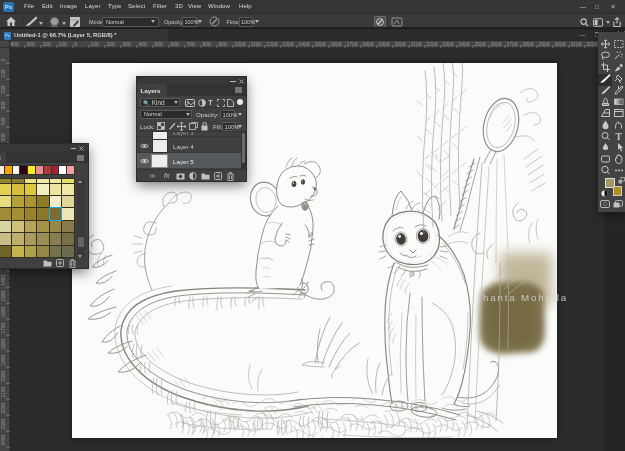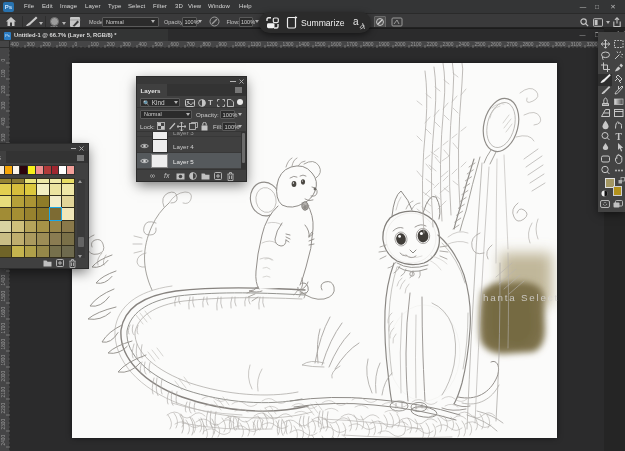--- a/index.html
+++ b/index.html
@@ -703,21 +703,21 @@
         <path d="M448 30 q10 -8 16 -2 q5 6 -3 10 q-8 4 -6 -3 M452 52 q12 -6 16 2 q3 7 -6 8 M444 74 q14 -4 18 4" fill="none" stroke="#b3b0ac" stroke-width="0.7" stroke-linecap="round" opacity="1"></path>
         <path d="M452 96 l14 -10 m-12 18 l16 -11 m-14 19 l15 -10 m-13 18 l14 -9 m-12 17 l13 -8" fill="none" stroke="#aeaba7" stroke-width="0.7" stroke-linecap="round" opacity="1"></path>
         <path d="M446 140 q-8 6 -4 14 q3 7 10 2 q6 -5 0 -9 q-5 -3 -7 3" fill="none" stroke="#a8a5a1" stroke-width="0.8" stroke-linecap="round" opacity="1"></path>
         <path d="M460 160 q-6 10 -2 20 m8 -24 q-4 10 0 20" fill="none" stroke="#b3b0ac" stroke-width="0.7" stroke-linecap="round" opacity="1"></path>
         <path d="M408 170 q-10 4 -8 14 q2 9 12 6 M420 182 q-8 6 -4 14" fill="none" stroke="#a8a5a1" stroke-width="0.8" stroke-linecap="round" opacity="1"></path>
         <path d="M376 174 q10 -8 20 -4 m-22 12 q12 -6 22 -2" fill="none" stroke="#b3b0ac" stroke-width="0.6" stroke-linecap="round" opacity="1"></path>
         <path d="M440 200 l-16 14 m20 -8 l-17 15 m21 -9 l-16 14 m20 -8 l-15 13" fill="none" stroke="#b5b2ae" stroke-width="0.6" stroke-linecap="round" opacity="1"></path>
       </svg>
     </div>
 
-<div id="wm" class="abs">hanta Select</div>
+<div id="wm" class="abs">hanta Mohalla</div>
 
 <div id="tools" class="abs">
   <div class="abs" style="left:0;top:42px;width:13.5px;height:11.5px;background:#2e2e2e"></div>
   <svg id="toolsvg" class="abs" style="left:0;top:0" width="27" height="180" viewBox="0 0 27 180">
         <defs>
           <linearGradient id="grd" x1="0" y1="0" x2="1" y2="0">
             <stop offset="0" stop-color="#ddd"></stop>
             <stop offset="1" stop-color="#444"></stop>
           </linearGradient>
         </defs>
@@ -765,37 +765,20 @@
   <svg class="abs" style="left:1.5px;top:168px" width="10" height="8" viewBox="0 0 10 8">
         <rect x=".5" y=".5" width="9" height="7" rx="1.5" fill="none" stroke="#c2c2c2" stroke-width=".9"></rect>
         <circle cx="5" cy="4" r="1.6" fill="none" stroke="#c2c2c2" stroke-width=".8" stroke-dasharray="1 .8"></circle>
       </svg>
   <svg class="abs" style="left:15px;top:168px" width="10" height="8" viewBox="0 0 10 8">
         <rect x="2.5" y=".5" width="7" height="5.5" rx="1" fill="none" stroke="#c2c2c2" stroke-width=".9"></rect>
         <rect x=".5" y="2.5" width="6" height="5" rx="1" fill="#c2c2c2"></rect>
       </svg>
 </div>
 
-<div class="abs" style="left:259px;top:11.5px;width:112px;height:21.5px;background:#2b2b2b;border-radius:10.5px;box-shadow:0 2px 6px rgba(0,0,0,.5)">
-  <svg class="abs" style="left:7px;top:5px" width="13" height="12" viewBox="0 0 13 12">
-        <path d="M1 4 L1 2 A1.5 1.5 0 0 1 2.5 .8 L5 .8" fill="none" stroke="#e8e8e8" stroke-width="1.4"></path>
-        <path d="M12 7 L12 9.5 A1.5 1.5 0 0 1 10.5 11 L8 11" fill="none" stroke="#e8e8e8" stroke-width="1.4"></path>
-        <rect x="1" y="6.2" width="7.5" height="5" rx="1.4" fill="#f2f2f2"></rect>
-        <rect x="7.3" y="1" width="5" height="4.6" rx="1.3" fill="none" stroke="#e8e8e8" stroke-width="1.2"></rect>
-      </svg>
-  <svg class="abs" style="left:27px;top:4px" width="12" height="13" viewBox="0 0 12 13">
-        <rect x="1.5" y="1.5" width="8" height="10.5" rx="1.2" fill="none" stroke="#ececec" stroke-width="1.2"></rect>
-        <path d="M9.8 2.8 L9.8 .2 M8.5 1.5 L11.1 1.5" stroke="#ececec" stroke-width="1"></path>
-      </svg>
-  <span class="abs" style="left:42px;top:6px;color:#f0f0f0;font-size:8.6px">Summarize</span>
-  <span class="abs" style="left:94px;top:4px;color:#e6e6e6;font-size:10px">a</span>
-  <svg class="abs" style="left:100px;top:10px" width="7" height="8" viewBox="0 0 7 8">
-        <path d="M1 6 C2 4 3 3 4 3 C5 3 5.5 4 4.5 5 C3.5 6 2.5 6.5 1.5 7 M3.5 1 L5.5 7" stroke="#d8d8d8" stroke-width=".8" fill="none"></path>
-      </svg>
-</div>
 
 <div id="layers" class="abs panel" style="left:137px;top:77px;width:109px;height:104px;font-size:6.2px;color:#cbcbcb">
   <div class="abs" style="left:0;top:0;width:109px;height:7px;background:#383838">
     <span class="abs" style="left:93px;top:1px;width:6px;height:4px;border-bottom:1px solid #b5b5b5"></span>
     <svg class="abs" style="left:102px;top:1.5px" width="5" height="5" viewBox="0 0 5 5">
           <path d="M.5 .5 L4.5 4.5 M4.5 .5 L.5 4.5" stroke="#b5b5b5" stroke-width=".9"></path>
         </svg>
   </div>
   <div class="abs" style="left:0;top:7px;width:109px;height:12px;background:#333333">
     <div class="abs" style="left:0;top:0;width:30px;height:12px;background:#404040;color:#e2e2e2;font-weight:bold;padding:2.5px 0 0 3.5px">Layers</div>

